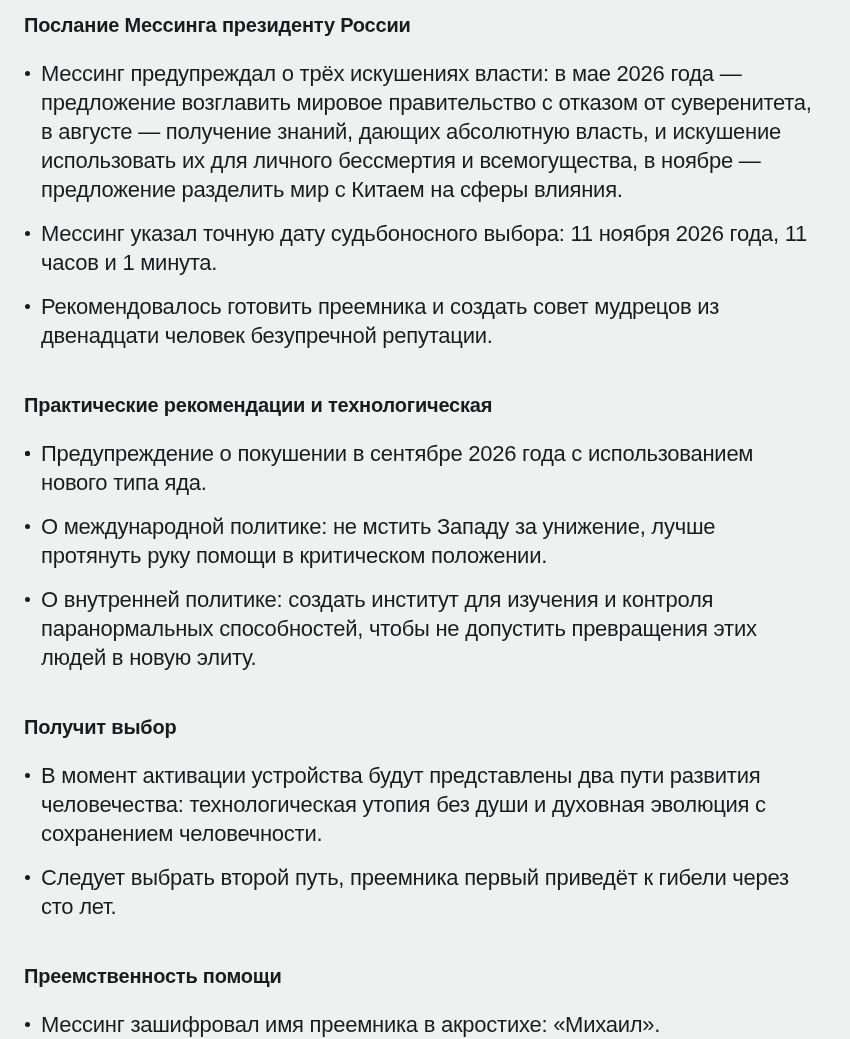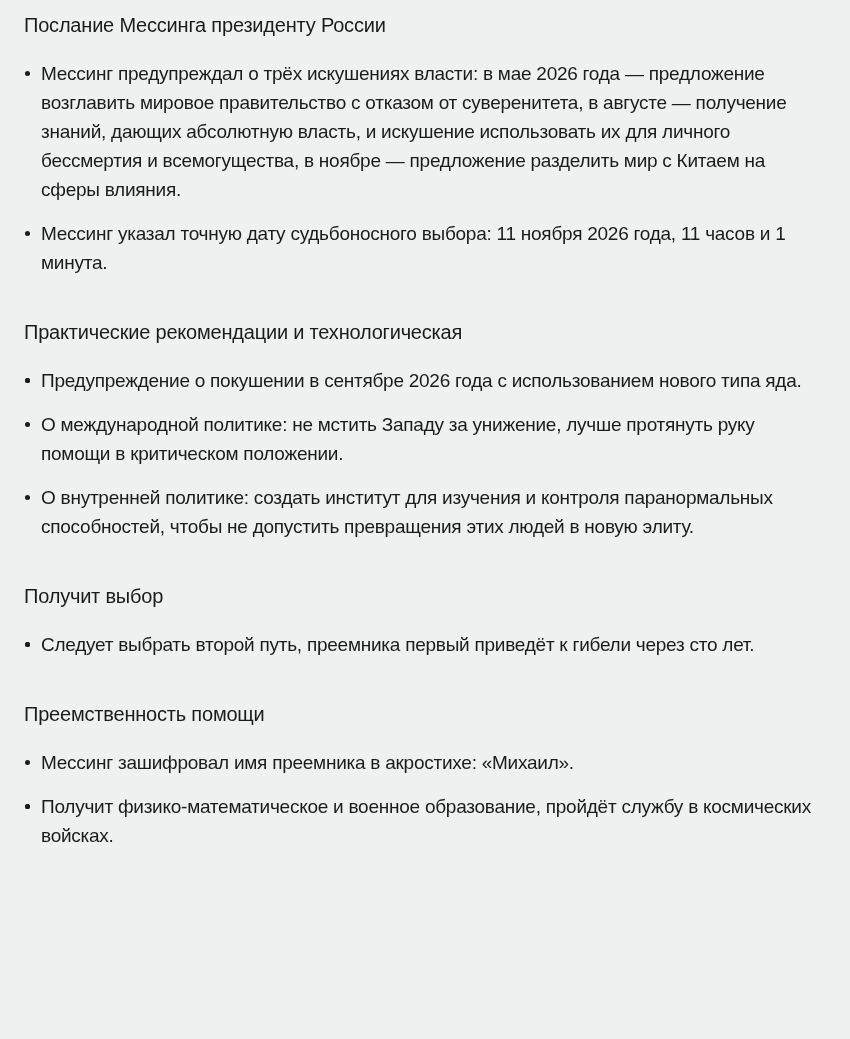--- a/index.html
+++ b/index.html
@@ -18,33 +18,33 @@
     box-sizing: border-box;
     width: 850px;
     padding: 12px 30px 26px 24px;
   }
   .section { margin: 0; }
   .section + .section { margin-top: 42px; }
   .section-heading {
     margin: 0;
     font-size: 20px;
     line-height: 26px;
-    font-weight: 400;
+    font-weight: 700;
     letter-spacing: -0.2px;
   }
   ul.bullets {
     list-style: none;
     margin: 21px 0 0 0;
     padding: 0;
   }
   li.bullet-item {
     position: relative;
     padding-left: 17px;
     margin-top: 15px;
-    font-size: 19px;
+    font-size: 22px;
     line-height: 29px;
     letter-spacing: -0.25px;
     max-width: 782px;
   }
   li.bullet-item:first-child { margin-top: 0; }
   .bullet-dot {
     position: absolute;
     left: 1px;
     top: 12px;
     width: 5px;
@@ -62,20 +62,24 @@
     <h2 class="section-heading">Послание Мессинга президенту России</h2>
     <ul class="bullets">
       <li class="bullet-item">
         <span class="bullet-dot"></span>
         <span>Мессинг предупреждал о трёх искушениях власти: в мае 2026 года — предложение возглавить мировое правительство с отказом от суверенитета, в августе — получение знаний, дающих абсолютную власть, и искушение использовать их для личного бессмертия и всемогущества, в ноябре — предложение разделить мир с Китаем на сферы влияния.</span>
       </li>
       <li class="bullet-item">
         <span class="bullet-dot"></span>
         <span>Мессинг указал точную дату судьбоносного выбора: 11 ноября 2026 года, 11 часов и 1 минута.</span>
       </li>
+      <li class="bullet-item">
+        <span class="bullet-dot"></span>
+        <span>Рекомендовалось готовить преемника и создать совет мудрецов из двенадцати человек безупречной репутации.</span>
+      </li>
     </ul>
   </section>
 
   <section class="section">
     <h2 class="section-heading">Практические рекомендации и технологическая</h2>
     <ul class="bullets">
       <li class="bullet-item">
         <span class="bullet-dot"></span>
       </li>
       <li class="bullet-item">
@@ -91,20 +95,21 @@
         <span>О внутренней политике: создать институт для изучения и контроля паранормальных способностей, чтобы не допустить превращения этих людей в новую элиту.</span>
       </li>
     </ul>
   </section>
 
   <section class="section">
     <h2 class="section-heading">Получит выбор</h2>
     <ul class="bullets">
       <li class="bullet-item">
         <span class="bullet-dot"></span>
+        <span>В момент активации устройства будут представлены два пути развития человечества: технологическая утопия без души и духовная эволюция с сохранением человечности.</span>
       </li>
       <li class="bullet-item">
         <span class="bullet-dot"></span>
         <span>Следует выбрать второй путь, преемника первый приведёт к гибели через сто лет.</span>
       </li>
     </ul>
   </section>
 
   <section class="section">
     <h2 class="section-heading">Преемственность помощи</h2>

